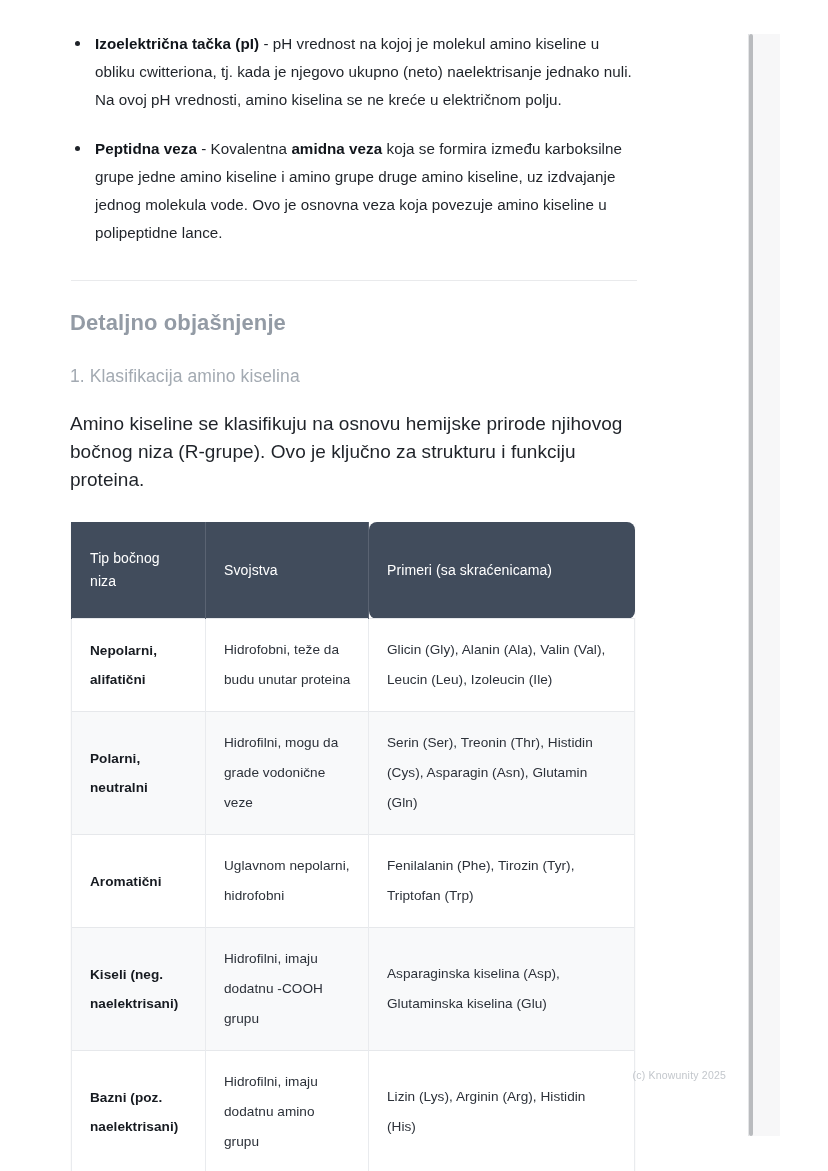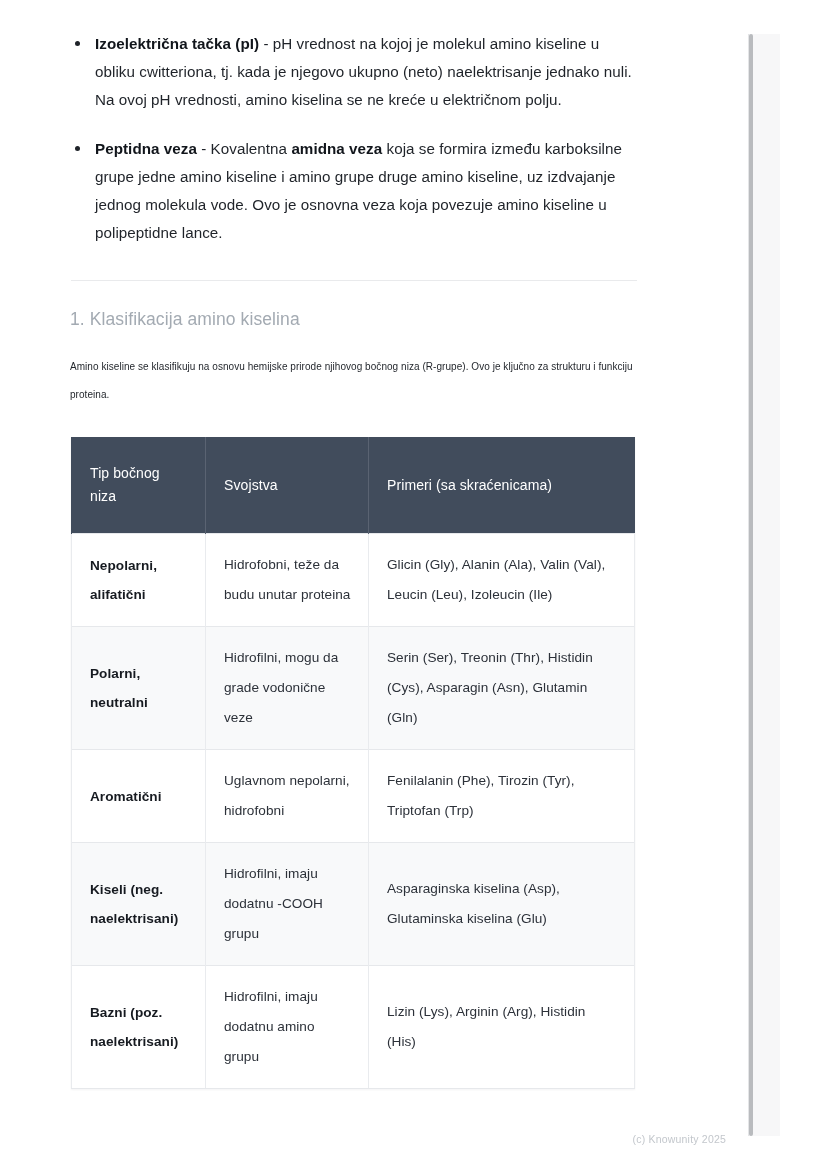--- a/index.html
+++ b/index.html
@@ -81,21 +81,21 @@
   h3.sub-title {
     margin: 25px 0 0 1px;
     font-size: 17.5px;
     line-height: 26px;
     font-weight: normal;
     color: #a3aab2;
     letter-spacing: 0.1px;
   }
   p.para {
     margin: 21px 0 0 1px;
-    font-size: 10px;
+    font-size: 19px;
     line-height: 28px;
     color: #1f2329;
     letter-spacing: 0.05px;
   }
 
   
   .tbl-wrap { margin: 28px 0 0 2px; }
   table.classtbl {
     border-collapse: collapse;
     width: 563px;
@@ -111,21 +111,21 @@
     color: #ffffff;
     font-size: 14px;
     line-height: 23px;
     font-weight: normal;
     text-align: left;
     vertical-align: middle;
     padding: 25px 17px 25px 18px;
     border-right: 1px solid #5a6372;
     letter-spacing: 0.1px;
   }
-  table.classtbl thead th:last-child { border-right: none; }
+  table.classtbl thead th:last-child { border-right: none; border-radius: 8px; }
 
   table.classtbl tbody td {
     border-top: 1px solid #e6e8eb;
     border-right: 1px solid #e9ebee;
     font-size: 13.6px;
     line-height: 30px;
     color: #2c3139;
     vertical-align: middle;
     padding: 16px 16px 16px 18px;
     letter-spacing: 0.05px;
@@ -140,21 +140,21 @@
   }
   table.classtbl tbody tr:last-child td { border-bottom: 1px solid #e6e8eb; }
   table.classtbl thead th:first-child { border-left: 1px solid #414c5c; }
   table.classtbl tbody td:first-child { border-left: 1px solid #e9ebee; }
   table.classtbl tbody td:last-child { border-right: 1px solid #e9ebee; }
 
   
   .footer-note {
     position: absolute;
     left: 0;
-    top: 1132px;
+    top: 1068px;
     width: 750px;
     text-align: right;
     padding-right: 24px;
     box-sizing: border-box;
     font-size: 10.5px;
     line-height: 14px;
     color: #c3c7cc;
     letter-spacing: 0.2px;
   }
 
@@ -198,20 +198,21 @@
         <span class="b">Izoelektrična tačka (pI)</span><span> - </span><span>pH vrednost na kojoj je molekul amino kiseline u obliku cwitteriona, tj. kada je njegovo ukupno (neto) naelektrisanje jednako nuli. Na ovoj pH vrednosti, amino kiselina se ne kreće u električnom polju.</span>
       </li>
       <li>
         <span class="dot"></span>
         <span class="b">Peptidna veza</span><span> - </span><span>Kovalentna </span><span class="b">amidna veza</span><span> koja se formira između karboksilne grupe jedne amino kiseline i amino grupe druge amino kiseline, uz izdvajanje jednog molekula vode. Ovo je osnovna veza koja povezuje amino kiseline u polipeptidne lance.</span>
       </li>
     </ul>
 
     <div class="divider"></div>
 
+    <h2 class="sec-title">Detaljno objašnjenje</h2>
 
     <h3 class="sub-title">1. Klasifikacija amino kiselina</h3>
 
     <p class="para">Amino kiseline se klasifikuju na osnovu hemijske prirode njihovog bočnog niza (R-grupe). Ovo je ključno za strukturu i funkciju proteina.</p>
 
     <div class="tbl-wrap">
       <table class="classtbl">
         <colgroup>
           <col class="c1">
             <col class="c2">

